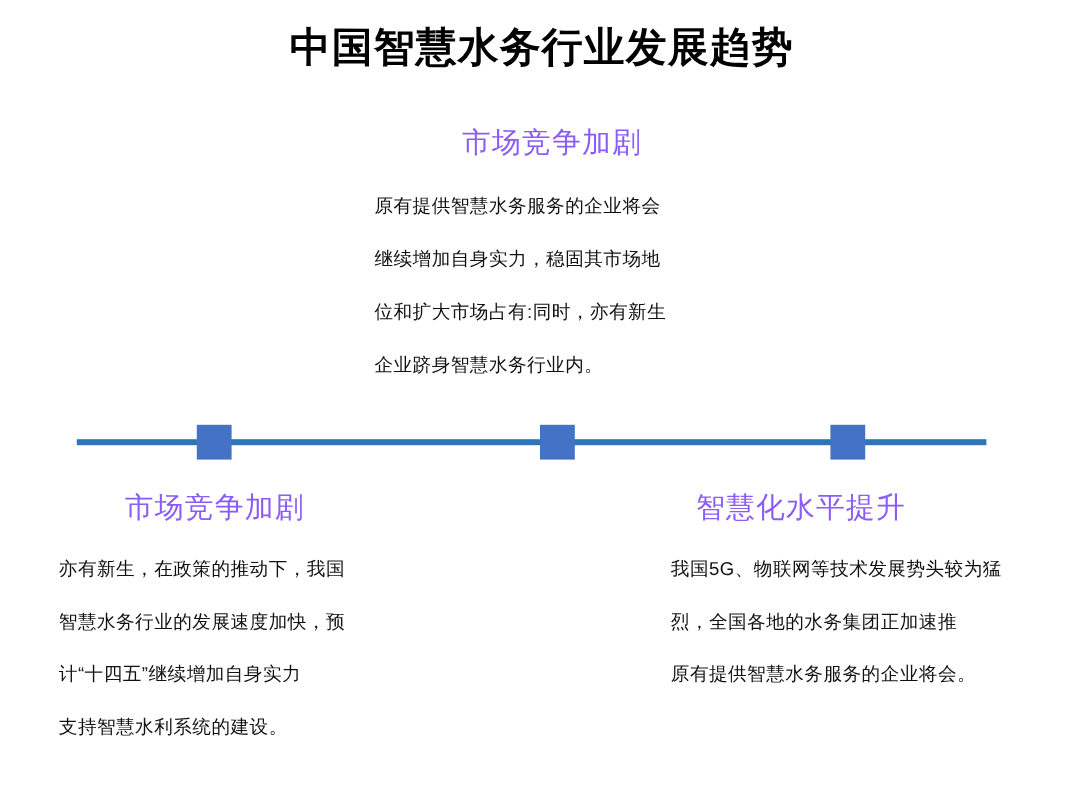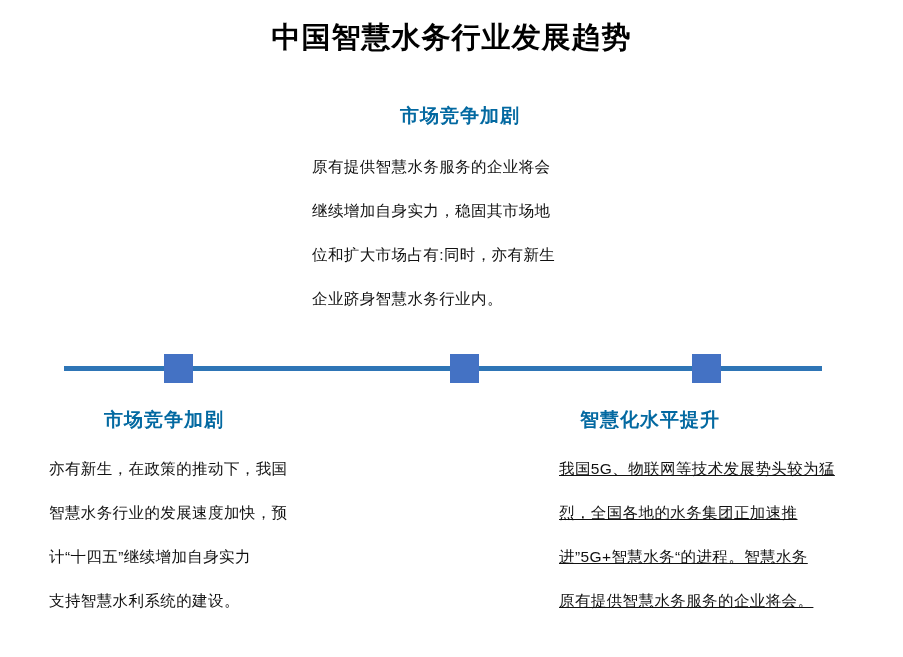--- a/index.html
+++ b/index.html
@@ -16,32 +16,32 @@
     color: #000000;
   }
 
   
   .slide-title {
     position: absolute;
     left: 0;
     top: 20px;
     width: 903px;
     text-align: center;
-    font-size: 29px;
+    font-size: 34px;
     font-weight: bold;
     letter-spacing: 1px;
     color: #000000;
     line-height: 1.2;
   }
 
   
   .block-heading {
-    font-size: 19px;
-    font-weight: bold;
-    color: #0369a1;
+    font-size: 24px;
+    font-weight: normal;
+    color: #8b5cf6;
     letter-spacing: 1px;
     line-height: 1.3;
     white-space: nowrap;
   }
 
   
   .block-body {
     font-size: 15.5px;
     color: #111111;
     line-height: 44px;
@@ -111,21 +111,20 @@
     left: 548px;
     top: 408px;
     width: 350px;
   }
   .block-bottom-right .block-heading {
     margin-left: 32px;
     margin-bottom: 14px;
   }
   .block-bottom-right .block-body {
     padding-left: 11px;
-    text-decoration: underline;
   }
 </style>
 </head>
 <body>
 
 <div class="slide-title">中国智慧水务行业发展趋势</div>
 
 <div class="block-top">
   <div class="block-heading">市场竞争加剧</div>
   <div class="block-body">
@@ -151,16 +150,15 @@
     <span class="line">计“十四五”继续增加自身实力</span>
     <span class="line">支持智慧水利系统的建设。</span>
   </div>
 </div>
 
 <div class="block-bottom-right">
   <div class="block-heading">智慧化水平提升</div>
   <div class="block-body">
     <span class="line">我国5G、物联网等技术发展势头较为猛</span>
     <span class="line">烈，全国各地的水务集团正加速推</span>
-    <span class="line">进”5G+智慧水务“的进程。智慧水务</span>
     <span class="line">原有提供智慧水务服务的企业将会。</span>
   </div>
 </div>
 
 </body></html>

